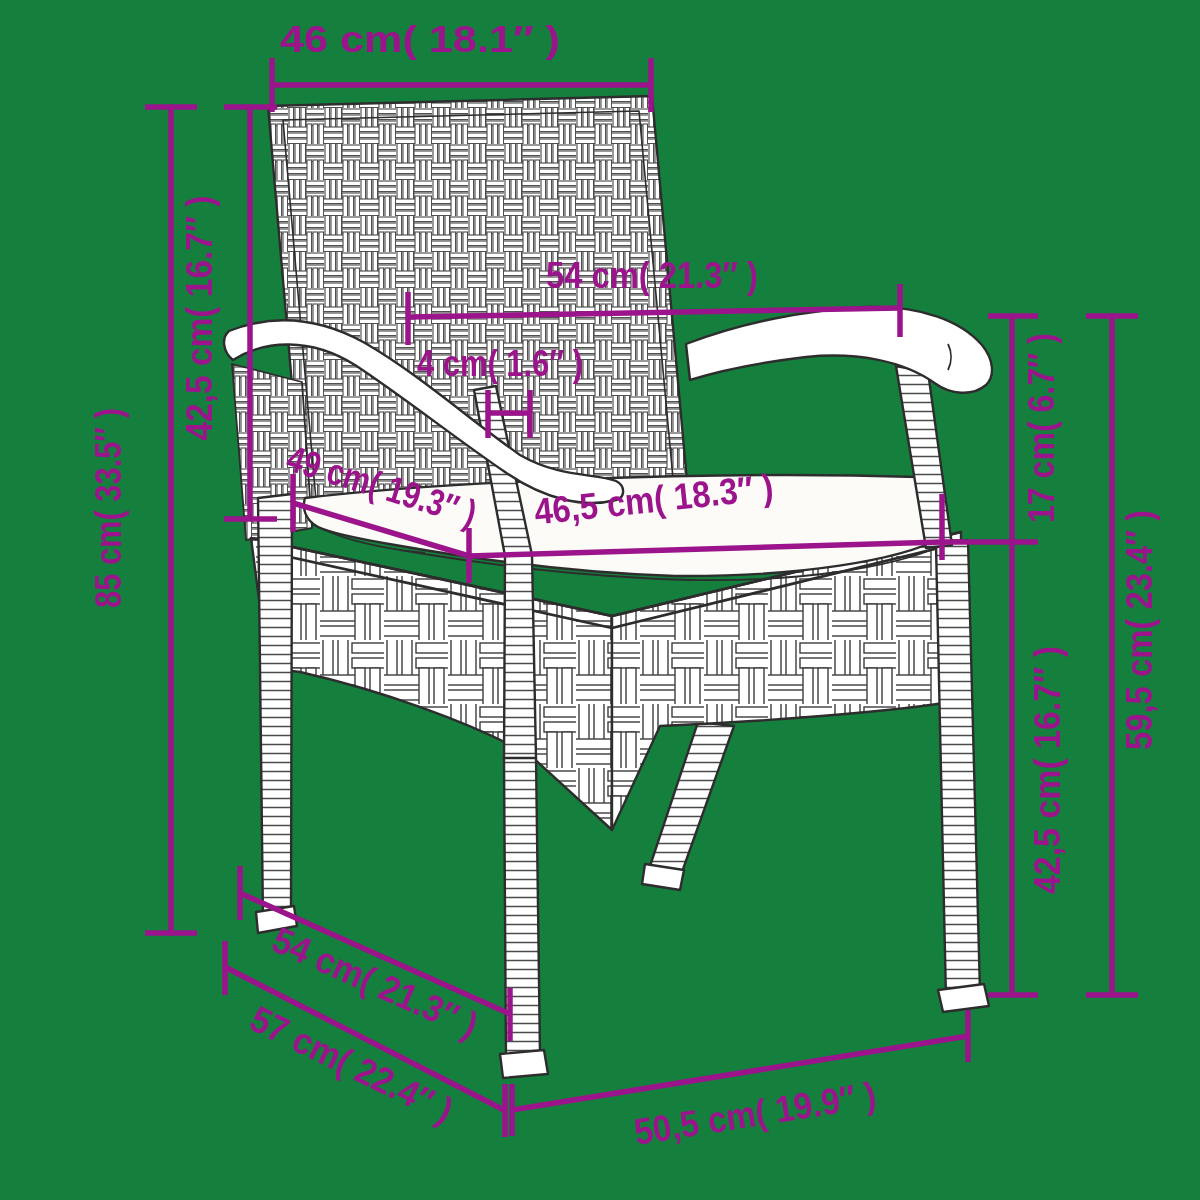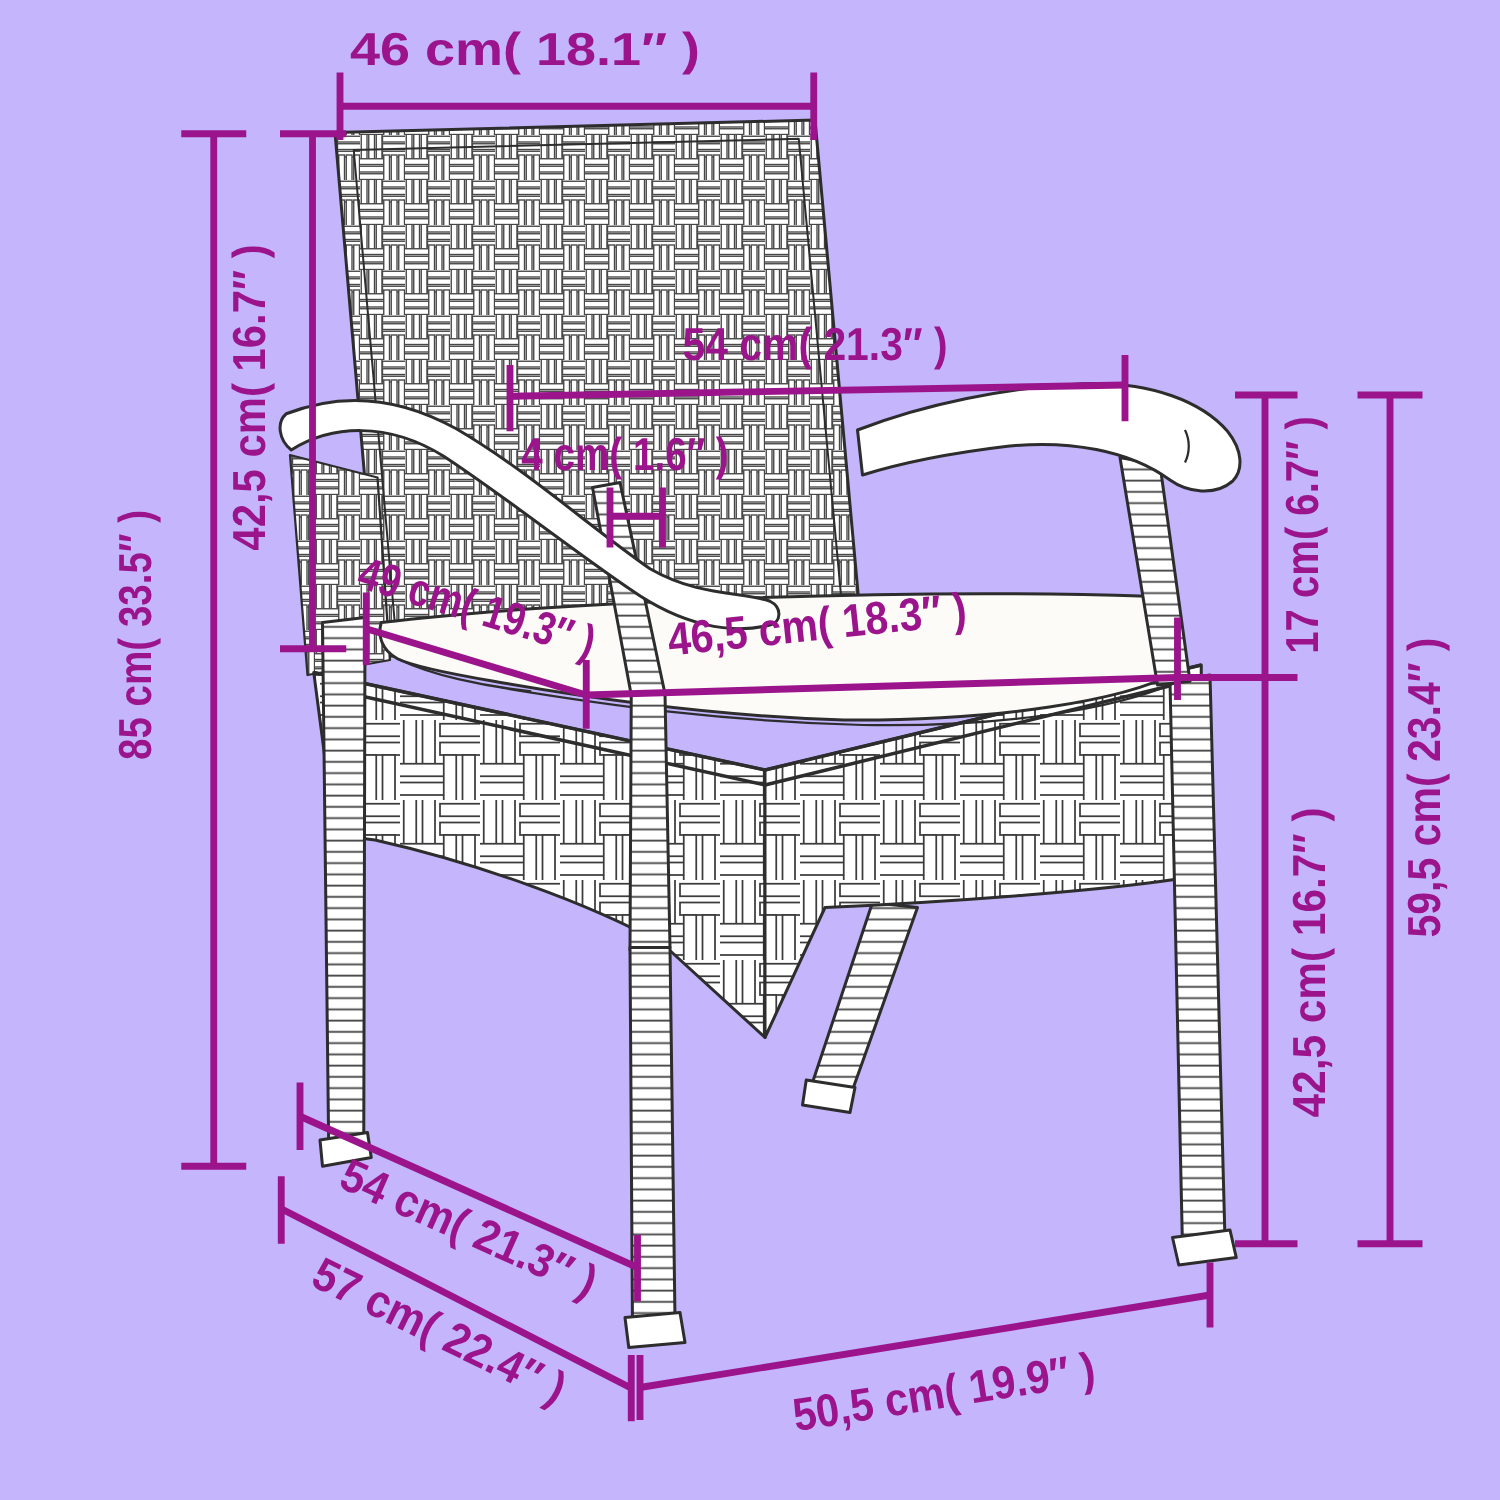--- a/index.html
+++ b/index.html
@@ -1,16 +1,16 @@
 <!DOCTYPE html>
 <html><head>
 <meta charset="utf-8">
 <style>
   html,body{margin:0;padding:0;background:#ffffff;}
-  .stage{width:1200px;height:1200px;position:relative;background:#c4b5fd;overflow:hidden;}
+  .stage{width:1200px;height:1200px;position:relative;background:#15803d;overflow:hidden;}
   svg{display:block;}
   text{font-family:"Liberation Sans","DejaVu Sans",sans-serif;font-weight:bold;}
 </style>
 </head>
 <body>
 
 <div class="stage">
 <svg width="1200" height="1200" viewBox="0 0 1200 1200" xmlns="http://www.w3.org/2000/svg">
 
   <defs>

